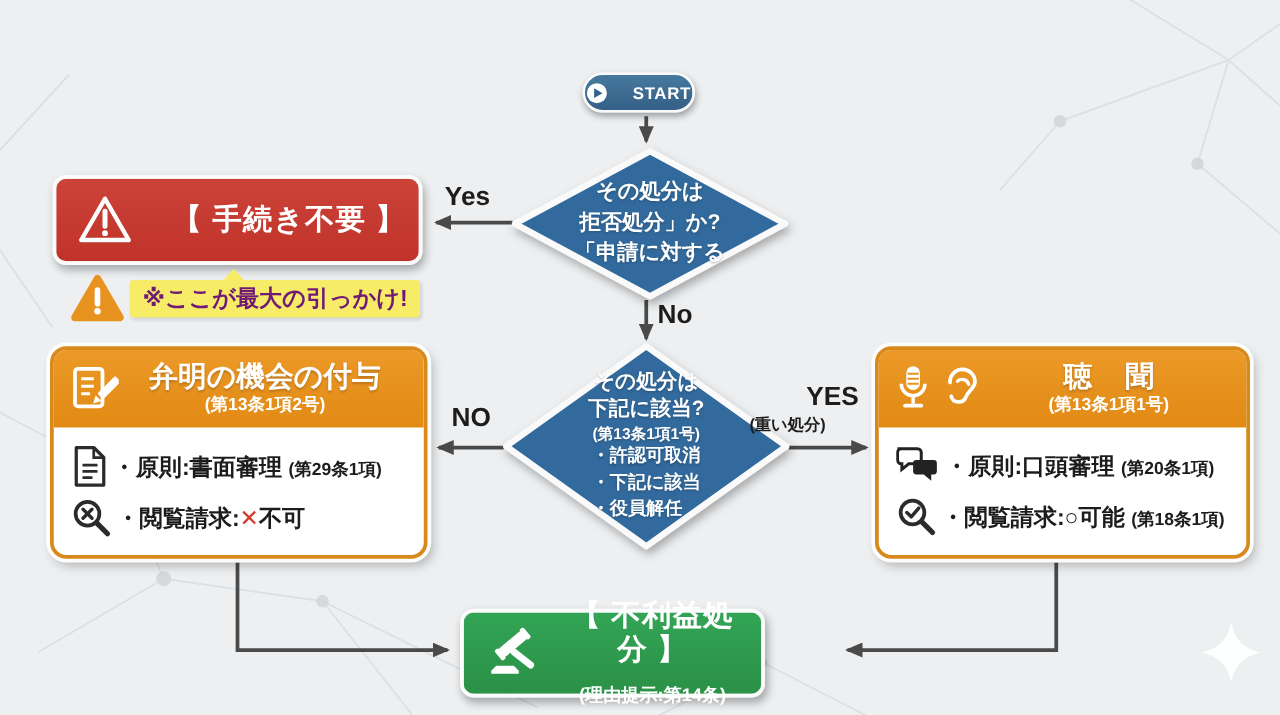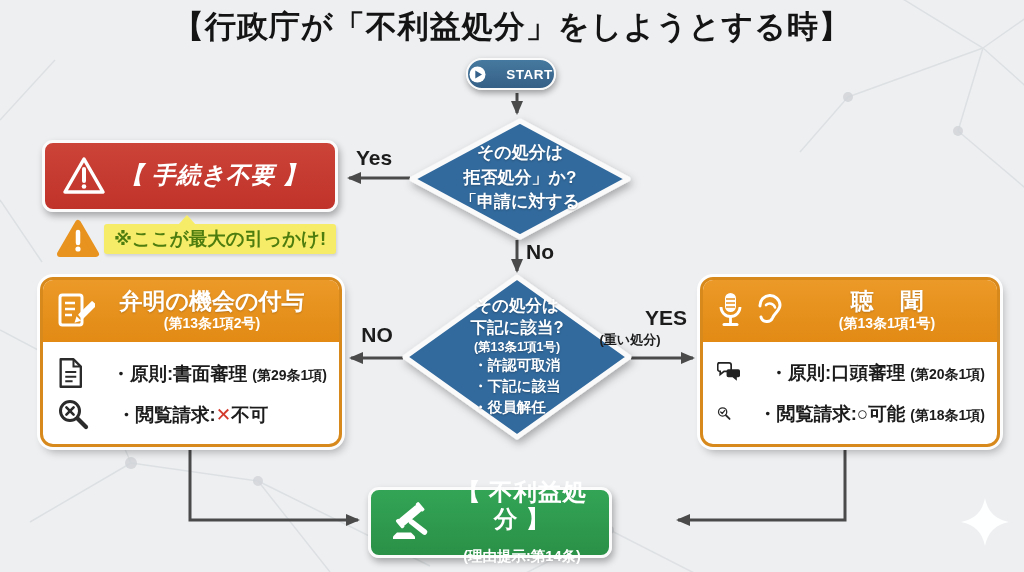--- a/index.html
+++ b/index.html
@@ -37,28 +37,28 @@
 
   .edge-label { font-weight:800; color:#1c1c1c; text-align:center; }
 
   .alert-box {
     left:42px; top:140px; width:296px; height:72px;
     background:linear-gradient(#cc4338,#c0332a);
     border:3px solid #fbfbfb; border-radius:11px;
     box-shadow:2px 4px 7px rgba(0,0,0,.3);
     display:flex; align-items:center; padding:0 10px 0 16px; gap:13px;
   }
-  .alert-box .txt { flex:1; text-align:left; color:#fff;font-style:italic; }
+  .alert-box .txt { flex:1; text-align:right; color:#fff; }
   .alert-box .t { font-size:23.5px; font-weight:900; letter-spacing:1px; line-height:1.15; }
   .alert-box .r { font-size:14.5px; font-weight:700; margin-top:2px; }
 
   .note-label {
     left:104px; top:224px; height:30px; padding:2px 10px;
     background:#f6ec68; border-radius:3px;
-    font-size:18.5px; font-weight:900; color:#4d7c0f; line-height:26px;
+    font-size:18.5px; font-weight:900; color:#701a75; line-height:26px;
     box-shadow:1px 2px 3px rgba(0,0,0,.12);
   }
   .note-label::before {
     content:""; position:absolute; top:-9px; left:74px;
     border-left:9px solid transparent; border-right:9px solid transparent;
     border-bottom:10px solid #f6ec68;
   }
 
   .proc-box {
     top:277px; width:302px; height:170px;
@@ -68,21 +68,21 @@
   }
   .proc-box .hdr {
     height:62px; background:linear-gradient(#eb9928,#e28a14);
     display:flex; align-items:center; padding:16px 10px; gap:6px;
   }
   .proc-box .hdr .txt { flex:1; text-align:center; color:#fff; margin-right:6px; }
   .proc-box .hdr .t { font-size:23px; font-weight:900; line-height:1.1; text-shadow:0 1px 2px rgba(0,0,0,.2); }
   .proc-box .hdr .t.spaced { letter-spacing:10px; text-indent:10px; }
   .proc-box .hdr .r { font-size:14px; font-weight:700; margin-top:1px; }
   .proc-box .bd { flex:1; padding:6px 12px 6px 14px; display:flex; flex-direction:column; justify-content:space-evenly; }
-  .proc-box .row { display:flex; align-items:center; gap:27px; }
+  .proc-box .row { display:flex; align-items:center; gap:3px; }
   .proc-box .row .cell { font-size:18.5px; font-weight:900; color:#1c1c1c; white-space:nowrap; }
   .proc-box .row .ref { font-size:14px; font-weight:800; }
   .mark-x { color:#d43a2c; }
 
   .result-box {
     left:368px; top:487px; width:244px; height:71px;
     background:linear-gradient(#33a455,#2a9147);
     border:3px solid #fbfbfb; border-radius:11px;
     box-shadow:2px 4px 7px rgba(0,0,0,.3);
     display:flex; align-items:center; padding:0 12px 0 18px; gap:12px;
@@ -140,21 +140,20 @@
       <line x1="403" y1="358" x2="351" y2="358" marker-end="url(#arr)"></line>
       <line x1="631" y1="358" x2="693" y2="358" marker-end="url(#arr)"></line>
       <polyline points="190,450 190,520 358,520" marker-end="url(#arr)"></polyline>
       <polyline points="845,450 845,520 678,520" marker-end="url(#arr)"></polyline>
     </g>
 
     <polygon filter="url(#ds)" points="412,179 520,121 628,179 520,237" fill="#336a9d" stroke="#fafafa" stroke-width="5" stroke-linejoin="round"></polygon>
     <polygon filter="url(#ds)" points="405,357 517,277 629,357 517,437" fill="#336a9d" stroke="#fafafa" stroke-width="5" stroke-linejoin="round"></polygon>
   </svg>
 
-  <div class="abs title">【行政庁が「不利益処分」をしようとする時】</div>
 
   <div class="abs start-pill">
     <svg width="17" height="17" viewBox="0 0 17 17">
       <circle cx="8.5" cy="8.5" r="8" fill="#fff"></circle>
       <path d="M6.3,4.6 L13,8.5 L6.3,12.4 Z" fill="#35618a"></path>
     </svg>
     <span>START</span>
   </div>
 
   <div class="abs diamond-label d1-text">

